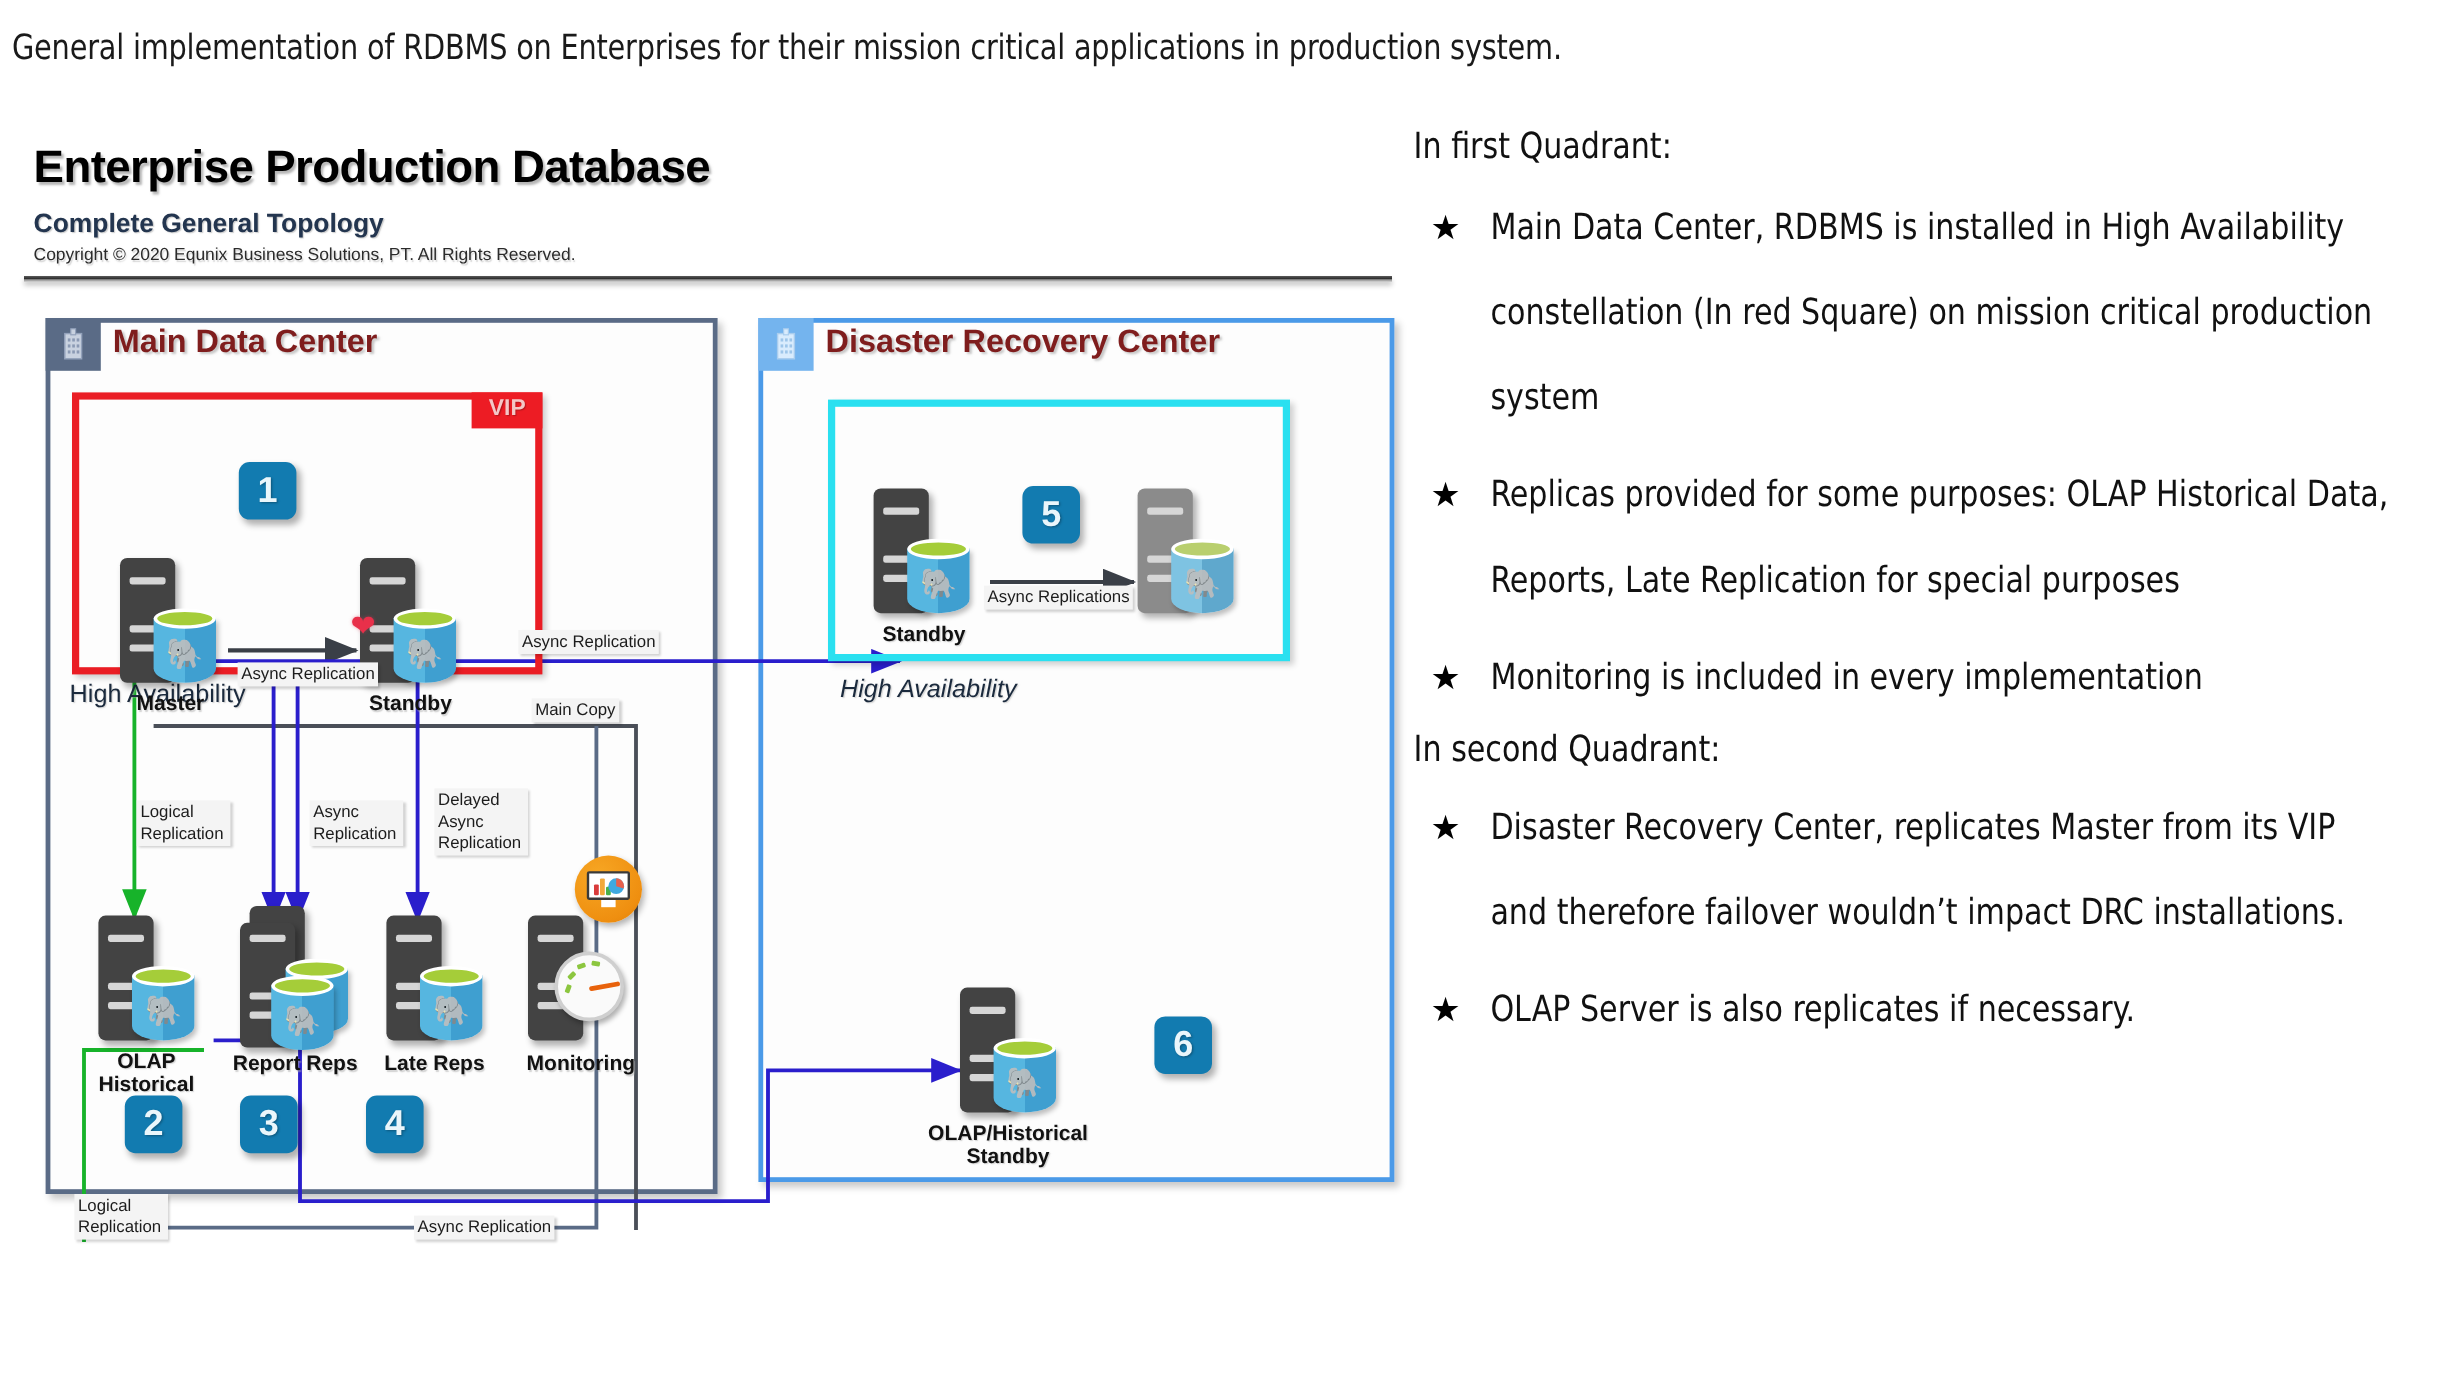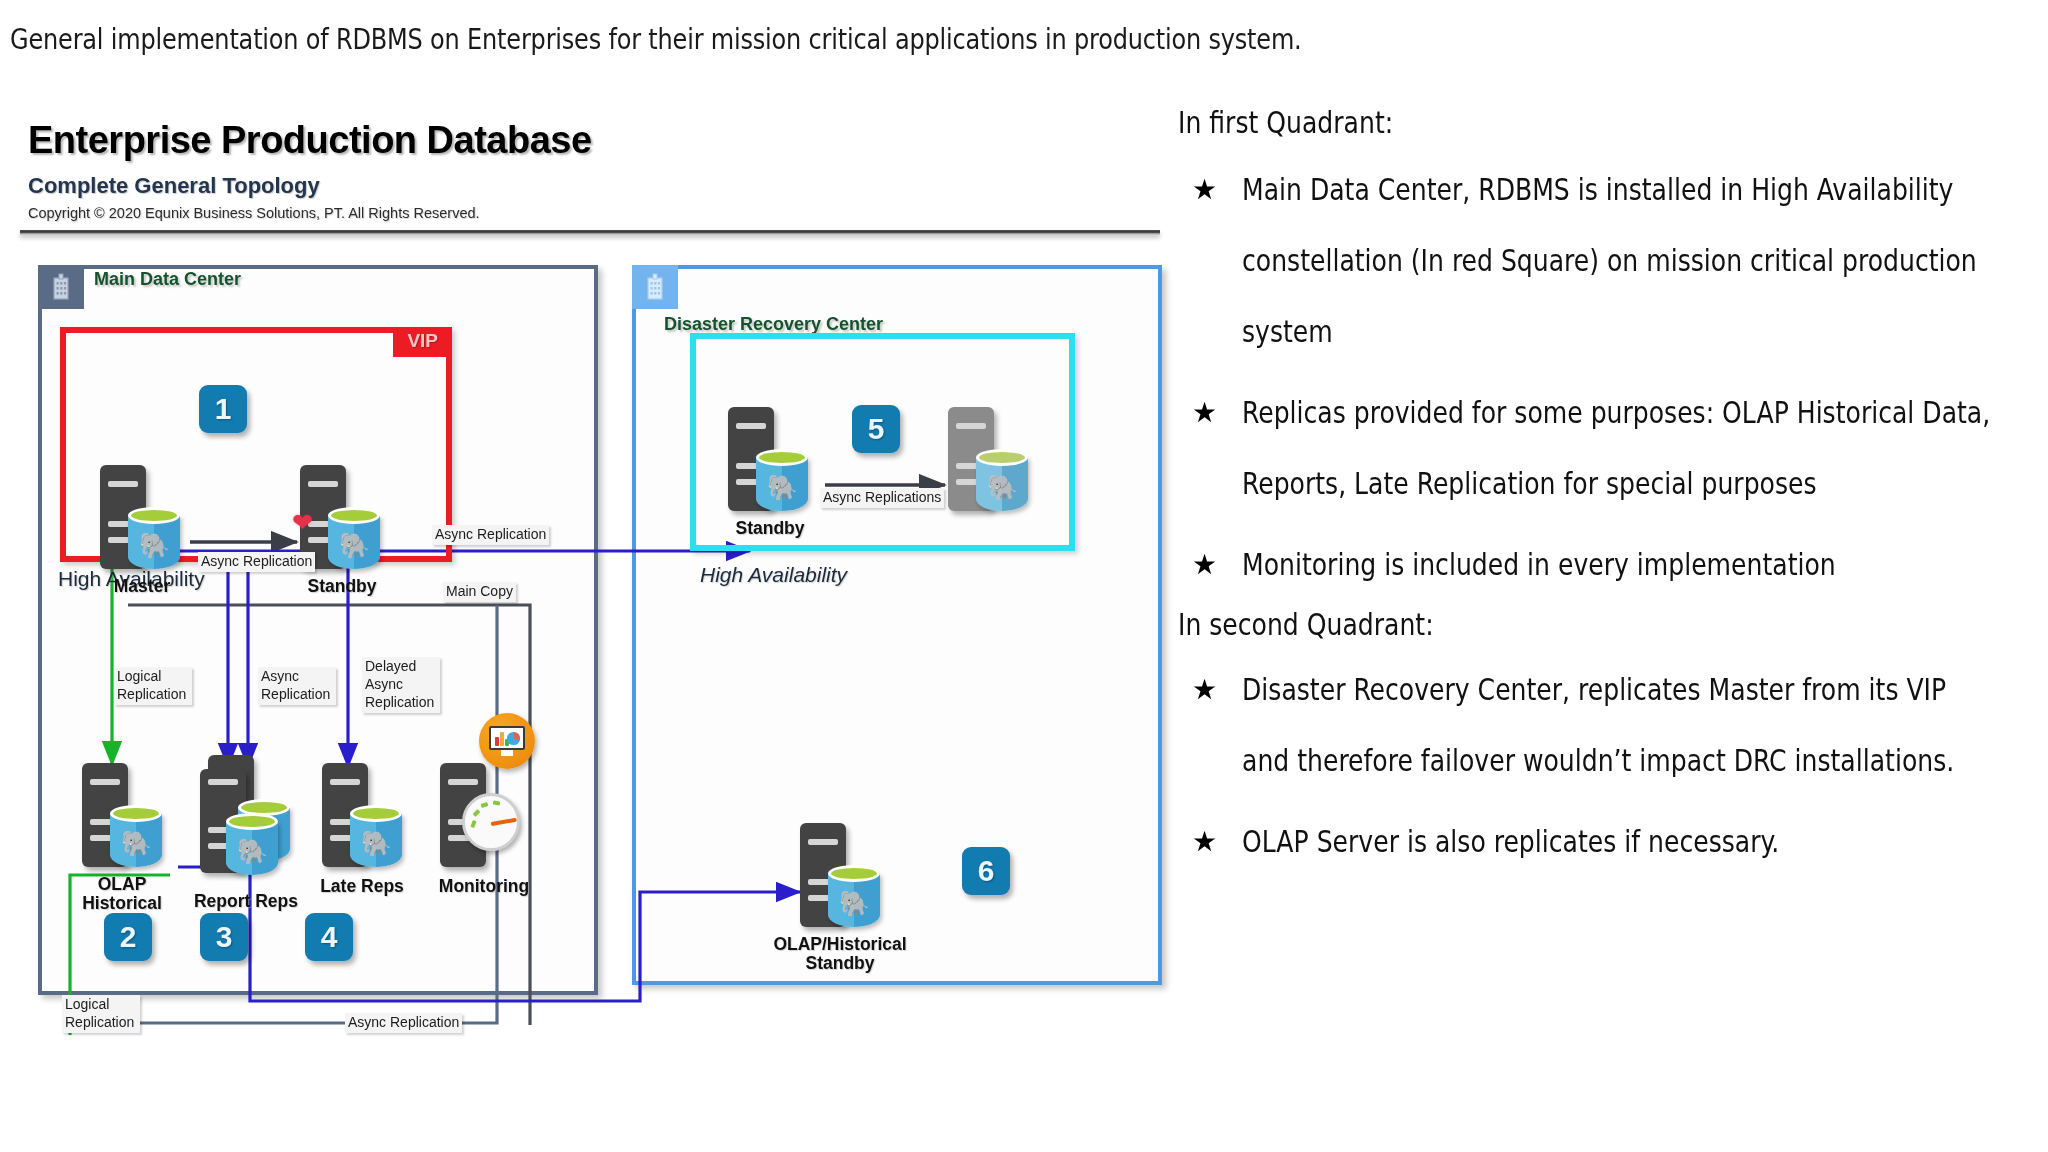--- a/index.html
+++ b/index.html
@@ -60,22 +60,22 @@
     box-shadow: 4px 4px 6px rgba(0,0,0,.22);
   }
   .panel-tab {
     position: absolute; left: -4px; top: -4px;
     width: 46px; height: 44px;
     display: flex; align-items: center; justify-content: center;
   }
   #mdc-tab { background: #5a6b86; }
   #drc-tab { background: #74b4ee; }
   .panel-title {
-    position: absolute; top: 4px; font-size: 18px; font-weight: bold;
-    color: #14532d; text-shadow: 2px 2px 2px rgba(160,160,160,.6);
+    position: absolute; top: 4px; font-size: 27px; font-weight: bold;
+    color: #7f1d1d; text-shadow: 2px 2px 2px rgba(160,160,160,.6);
     white-space: nowrap;
   }
   #mdc-title { left: 56px; }
   #drc-title { left: 56px; }
 
   
   #ha-red {
     position: absolute; left: 60px; top: 222px;
     width: 392px; height: 235px;
     border: 6px solid #ea1d24; background: transparent;
@@ -276,21 +276,21 @@
             <rect x="6.5" y="14" width="2.2" height="2.6"></rect>
               <rect x="10.2" y="14" width="2.2" height="2.6"></rect>
               <rect x="13.9" y="14" width="2.2" height="2.6"></rect>
             <rect x="6.5" y="19" width="2.2" height="2.6"></rect>
               <rect x="10.2" y="19" width="2.2" height="2.6"></rect>
               <rect x="13.9" y="19" width="2.2" height="2.6"></rect>
           </g>
         </svg>
       </div>
     </div>
-    <div class="panel-title" id="drc-title" style="left:664px; top:164px;margin-top:45px;">Disaster Recovery Center</div>
+    <div class="panel-title" id="drc-title" style="left:688px; top:164px;">Disaster Recovery Center</div>
 
     <svg id="wires" viewBox="0 0 1180 930">
       <defs>
         <marker id="arrB" markerWidth="9" markerHeight="9" refX="7.5" refY="3.2" orient="auto">
           <path d="M0,0 L8,3.2 L0,6.4 z" fill="#2a1ecc"></path>
         </marker>
         <marker id="arrG" markerWidth="9" markerHeight="9" refX="7.5" refY="3.2" orient="auto">
           <path d="M0,0 L8,3.2 L0,6.4 z" fill="#17b32a"></path>
         </marker>
         <marker id="arrK" markerWidth="9" markerHeight="9" refX="7.5" refY="3.2" orient="auto">
@@ -387,21 +387,21 @@
       </div>
       <div class="pgdb" style="left:38px; top:36px;">
         <div class="body"></div>
           <div class="top"></div>
       </div>
       <div class="pgdb" style="left:26px; top:50px;">
         <div class="body"></div>
           <div class="top"></div>
           <div class="eleph">🐘</div>
       </div>
-      <div class="node-caption" style="left:46px; top:114px;margin-top:15px;">Report Reps</div>
+      <div class="node-caption" style="left:46px; top:114px;">Report Reps</div>
     </div>
     <div class="numbadge" style="left:200px; top:808px;">3</div>
 
     <div class="node" style="left:322px; top:658px; width:110px; height:150px;">
       <div class="tower" style="left:0; top:0;">
         <i class="s1"></i>
           <i class="s2"></i>
           <i class="s3"></i>
       </div>
       <div class="pgdb" style="left:28px; top:42px;">

